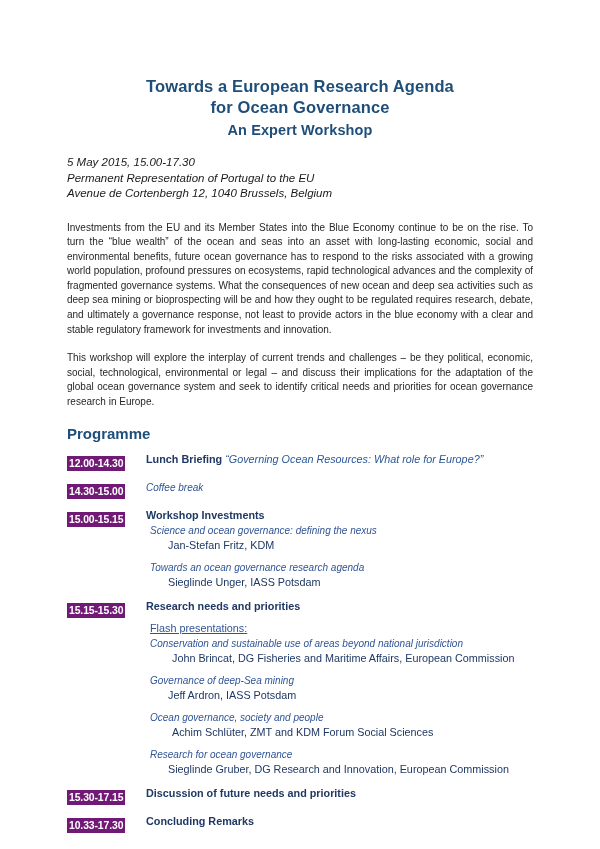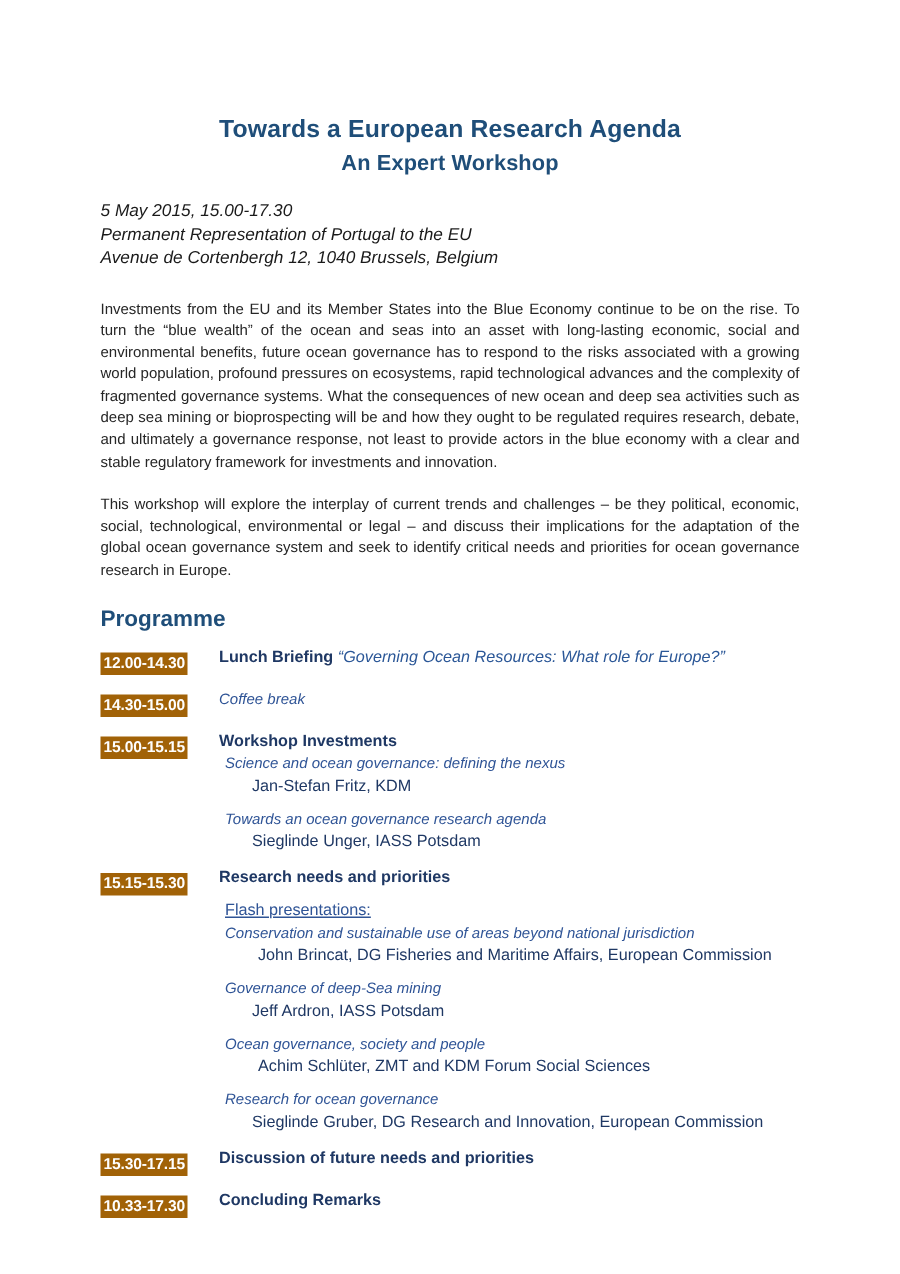--- a/index.html
+++ b/index.html
@@ -76,21 +76,21 @@
     display: flex;
     align-items: flex-start;
     margin-bottom: 9px;
   }
   .time-cell {
     flex: 0 0 79px;
     padding-top: 1px;
   }
   .time-chip {
     display: inline-block;
-    background: #a16207;
+    background: #701a75;
     color: #ffffff;
     font-weight: bold;
     font-size: 10.4px;
     line-height: 13px;
     padding: 1px 2px 1px 2px;
     white-space: nowrap;
     letter-spacing: -0.1px;
   }
   .content-cell {
     flex: 1 1 auto;
@@ -129,20 +129,21 @@
   .indent-3 { padding-left: 26px; }
   .gap-sm { height: 7px; }
 </style>
 </head>
 <body>
 
 <div class="page">
 
   <div class="title-block">
     <div class="title-line">Towards a European Research Agenda</div>
+    <div class="title-line">for Ocean Governance</div>
     <div class="title-line sub">An Expert Workshop</div>
   </div>
 
   <div class="subtitle-block">
     <div>5 May 2015, 15.00-17.30</div>
     <div>Permanent Representation of Portugal to the EU</div>
     <div>Avenue de Cortenbergh 12, 1040 Brussels, Belgium</div>
   </div>
 
   <div class="intro">

